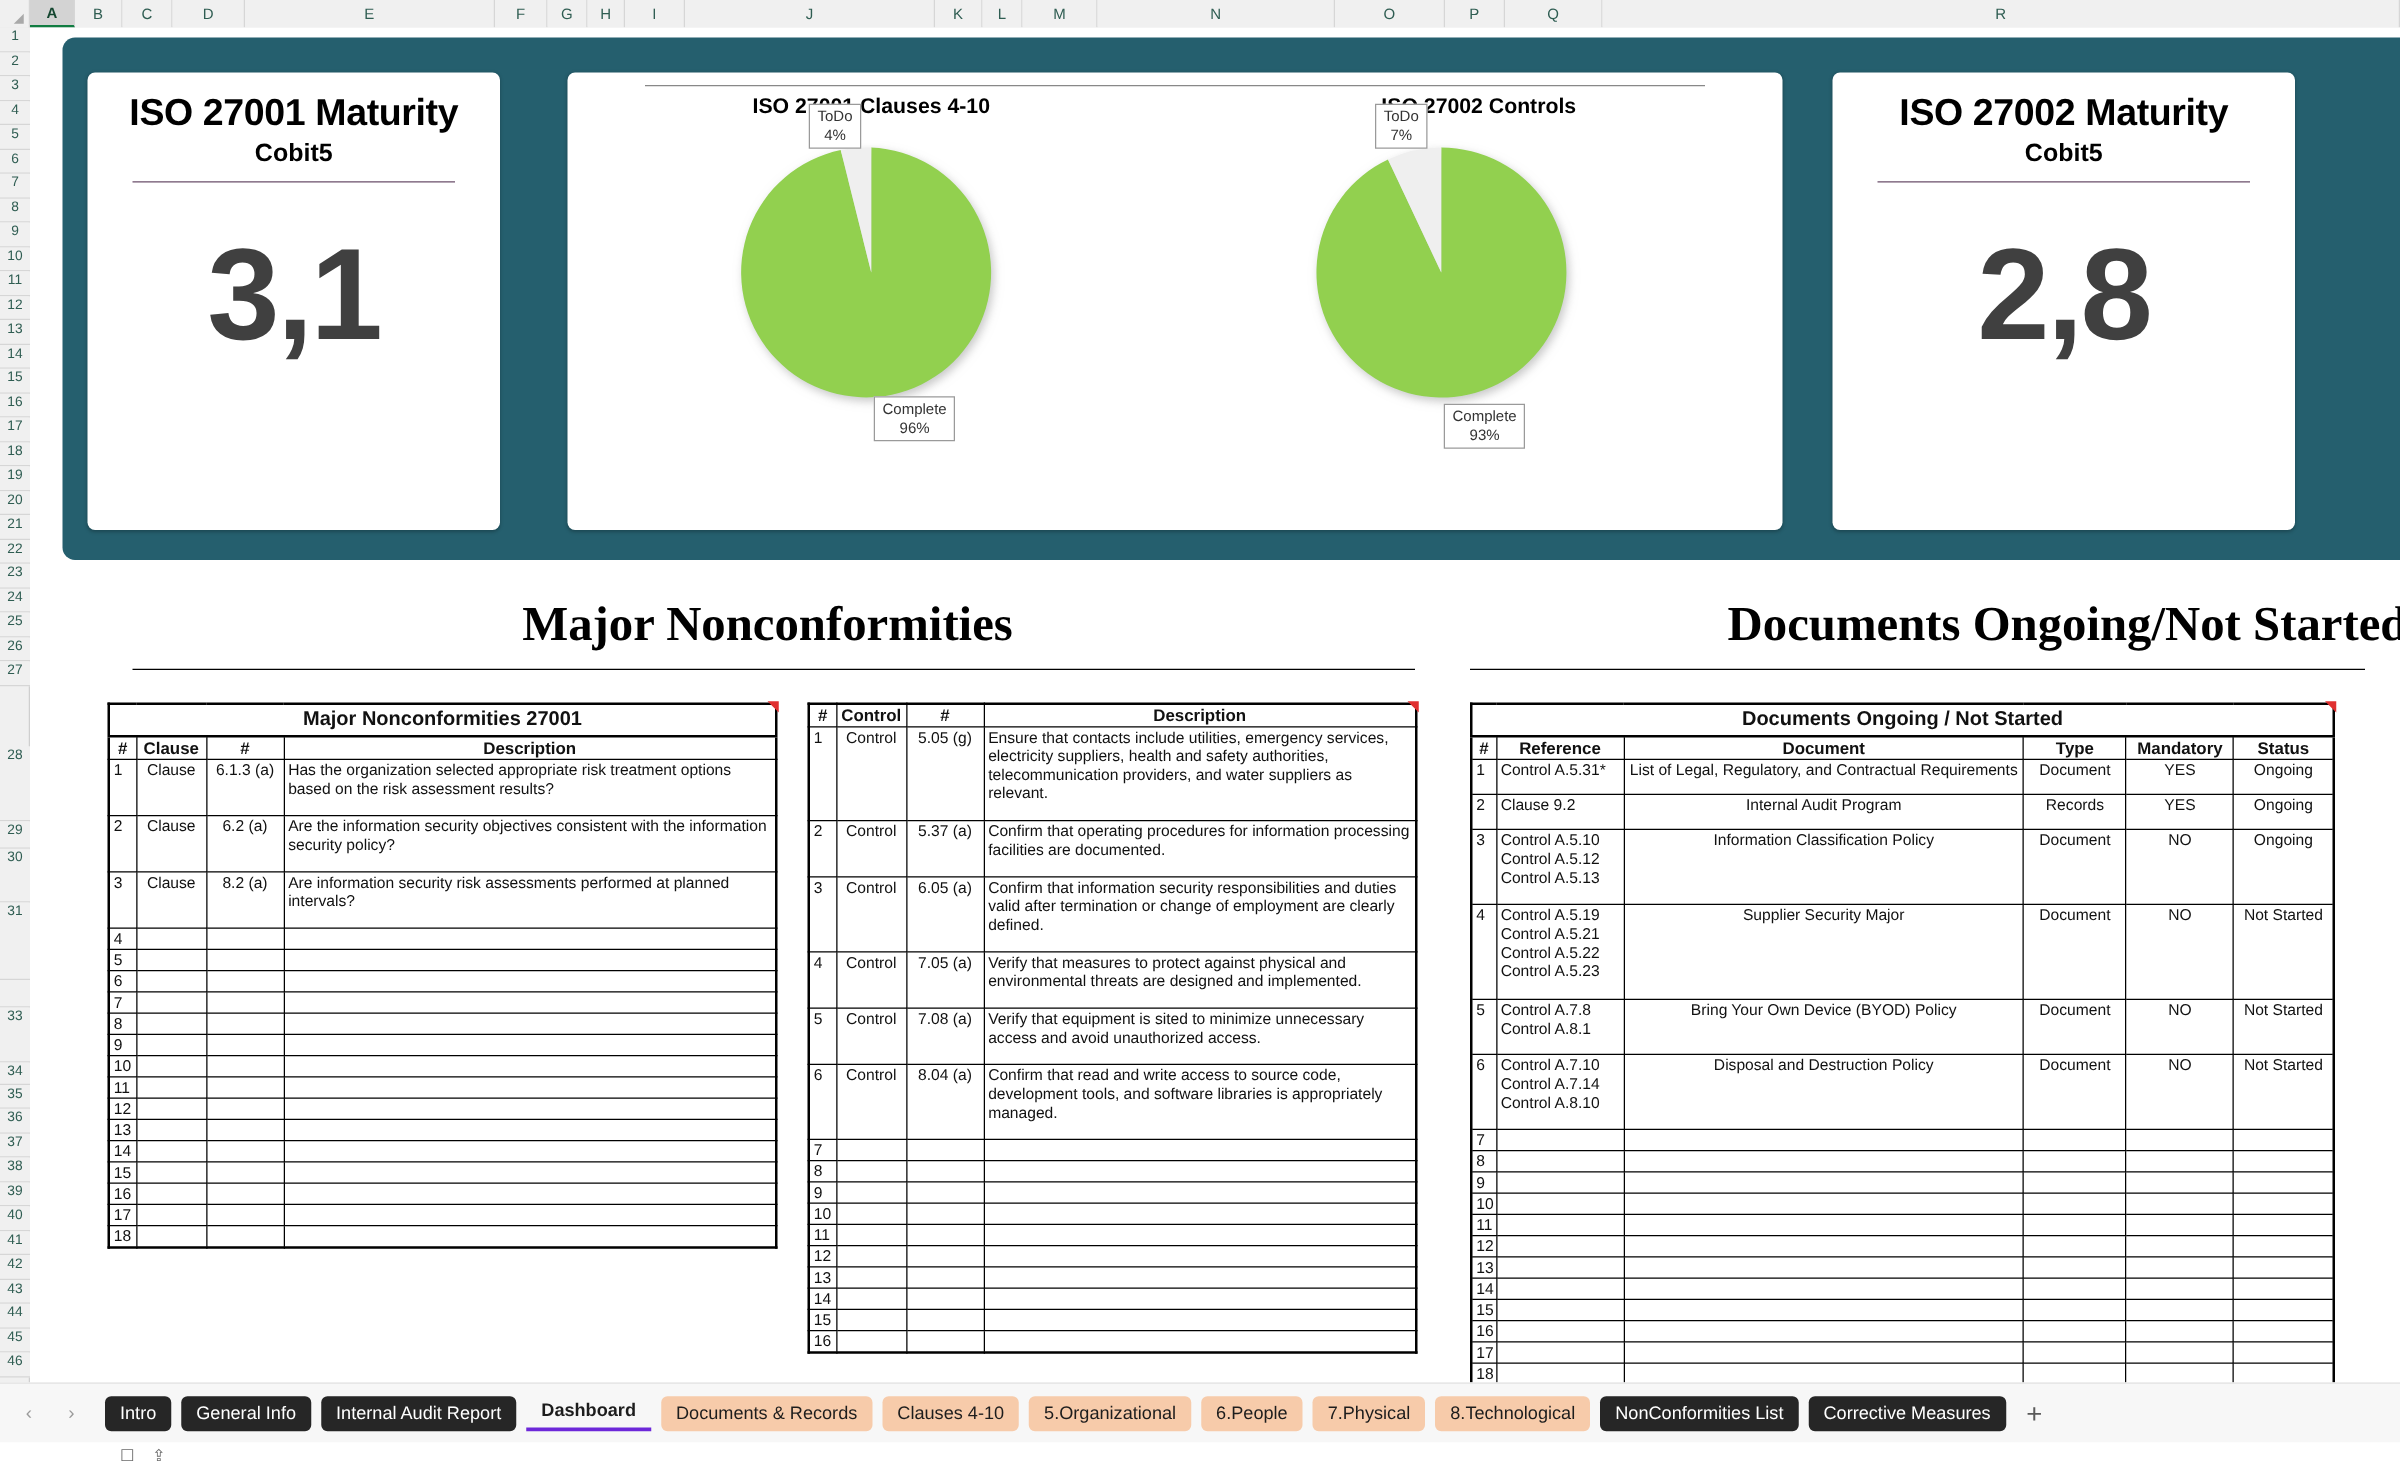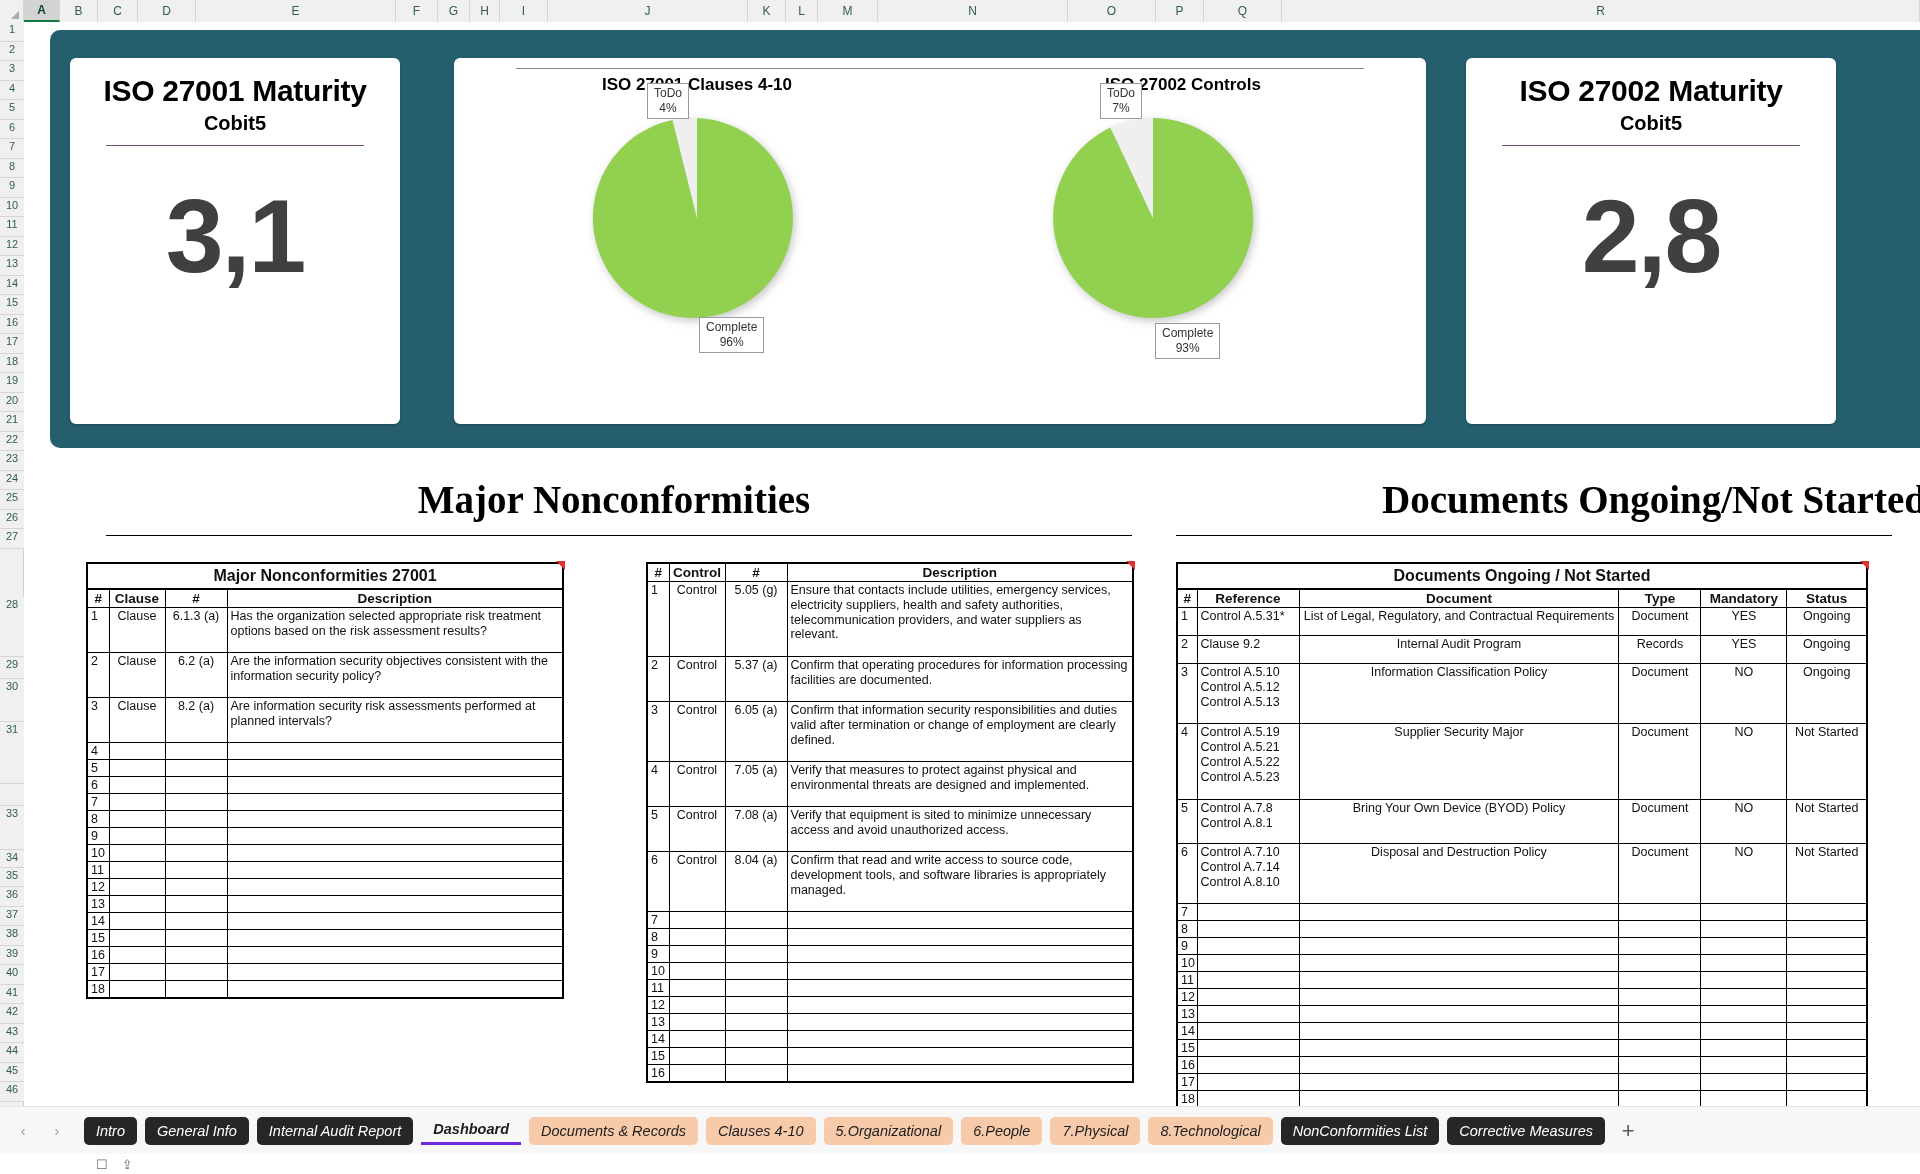--- a/index.html
+++ b/index.html
@@ -244,21 +244,21 @@
     </div>
 
     <div class="sect" style="left:60px; top:455px; width:1060px;">Major Nonconformities</div>
     <div class="sect-rule" style="left:82px; top:513px; width:1026px;"></div>
 
     <div class="sect" style="left:1130px; top:455px; width:1000px;">Documents Ongoing/Not Started</div>
     <div class="sect-rule" style="left:1152px; top:513px; width:716px;"></div>
 
     <div style="position:absolute; left:62px; top:540px;">
       <div class="corner-flag" style="right:-1px; top:-1px;"></div>
-      <table class="xtable" style="position:relative; width:478px;">
+      <table class="xtable" style="position:relative; width:536px;">
         <colgroup>
             <col style="width:22px">
             <col style="width:56px">
             <col style="width:62px">
             <col>
           </colgroup>
         <thead>
           <tr>
               <th class="cap" colspan="4">Major Nonconformities 27001</th>
             </tr>
@@ -671,21 +671,21 @@
             </tr>
           </tbody>
       </table>
     </div>
 
   </div>
 
   <div id="tabbar">
     <div class="navarrow">‹</div>
     <div class="navarrow">›</div>
-    <div id="tabs" style="display:flex; align-items:center; gap:8px; margin-left:6px;font-style:italic;">
+    <div id="tabs" style="display:flex; align-items:center; gap:8px; margin-left:6px;">
         <div class="tab dark">Intro</div>
         <div class="tab dark">General Info</div>
         <div class="tab dark">Internal Audit Report</div>
         <div class="tab active">Dashboard</div>
         <div class="tab peach">Documents &amp; Records</div>
         <div class="tab peach">Clauses 4-10</div>
         <div class="tab peach">5.Organizational</div>
         <div class="tab peach">6.People</div>
         <div class="tab peach">7.Physical</div>
         <div class="tab peach">8.Technological</div>

